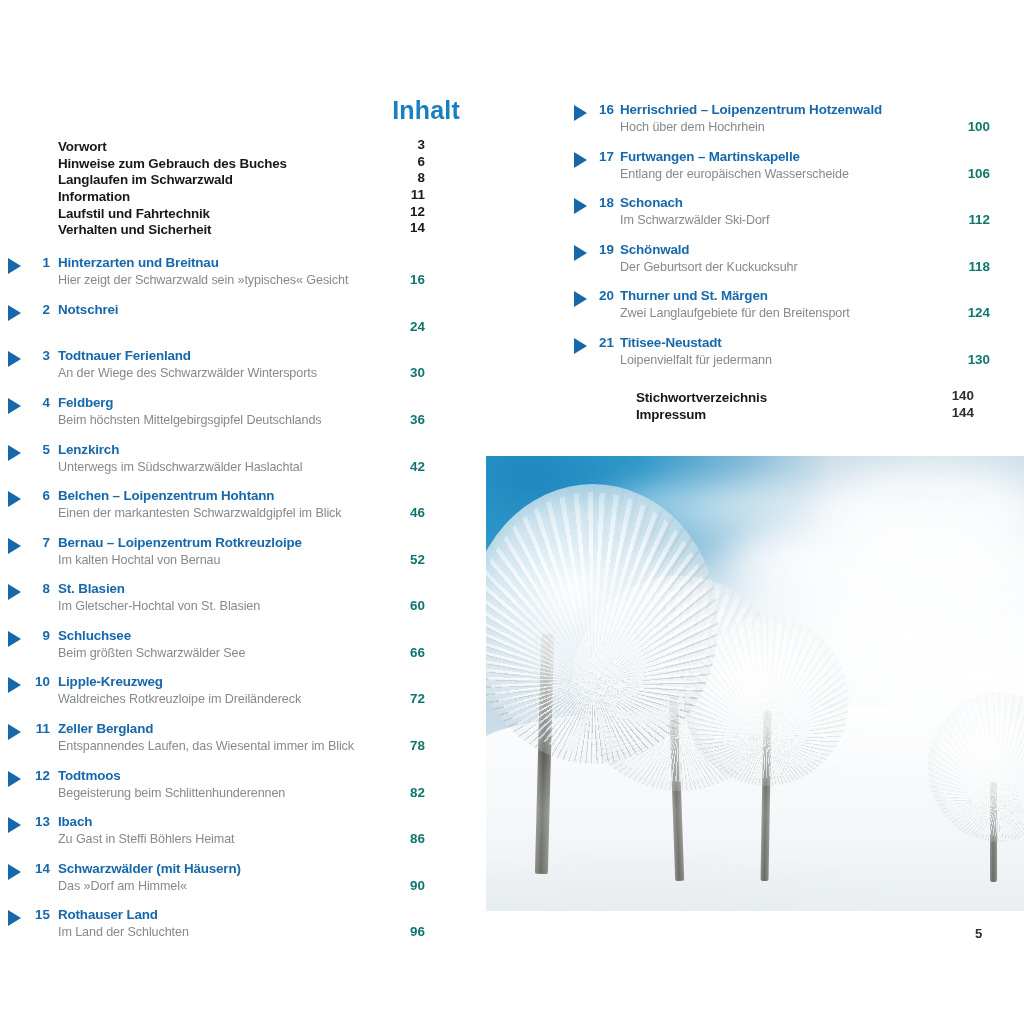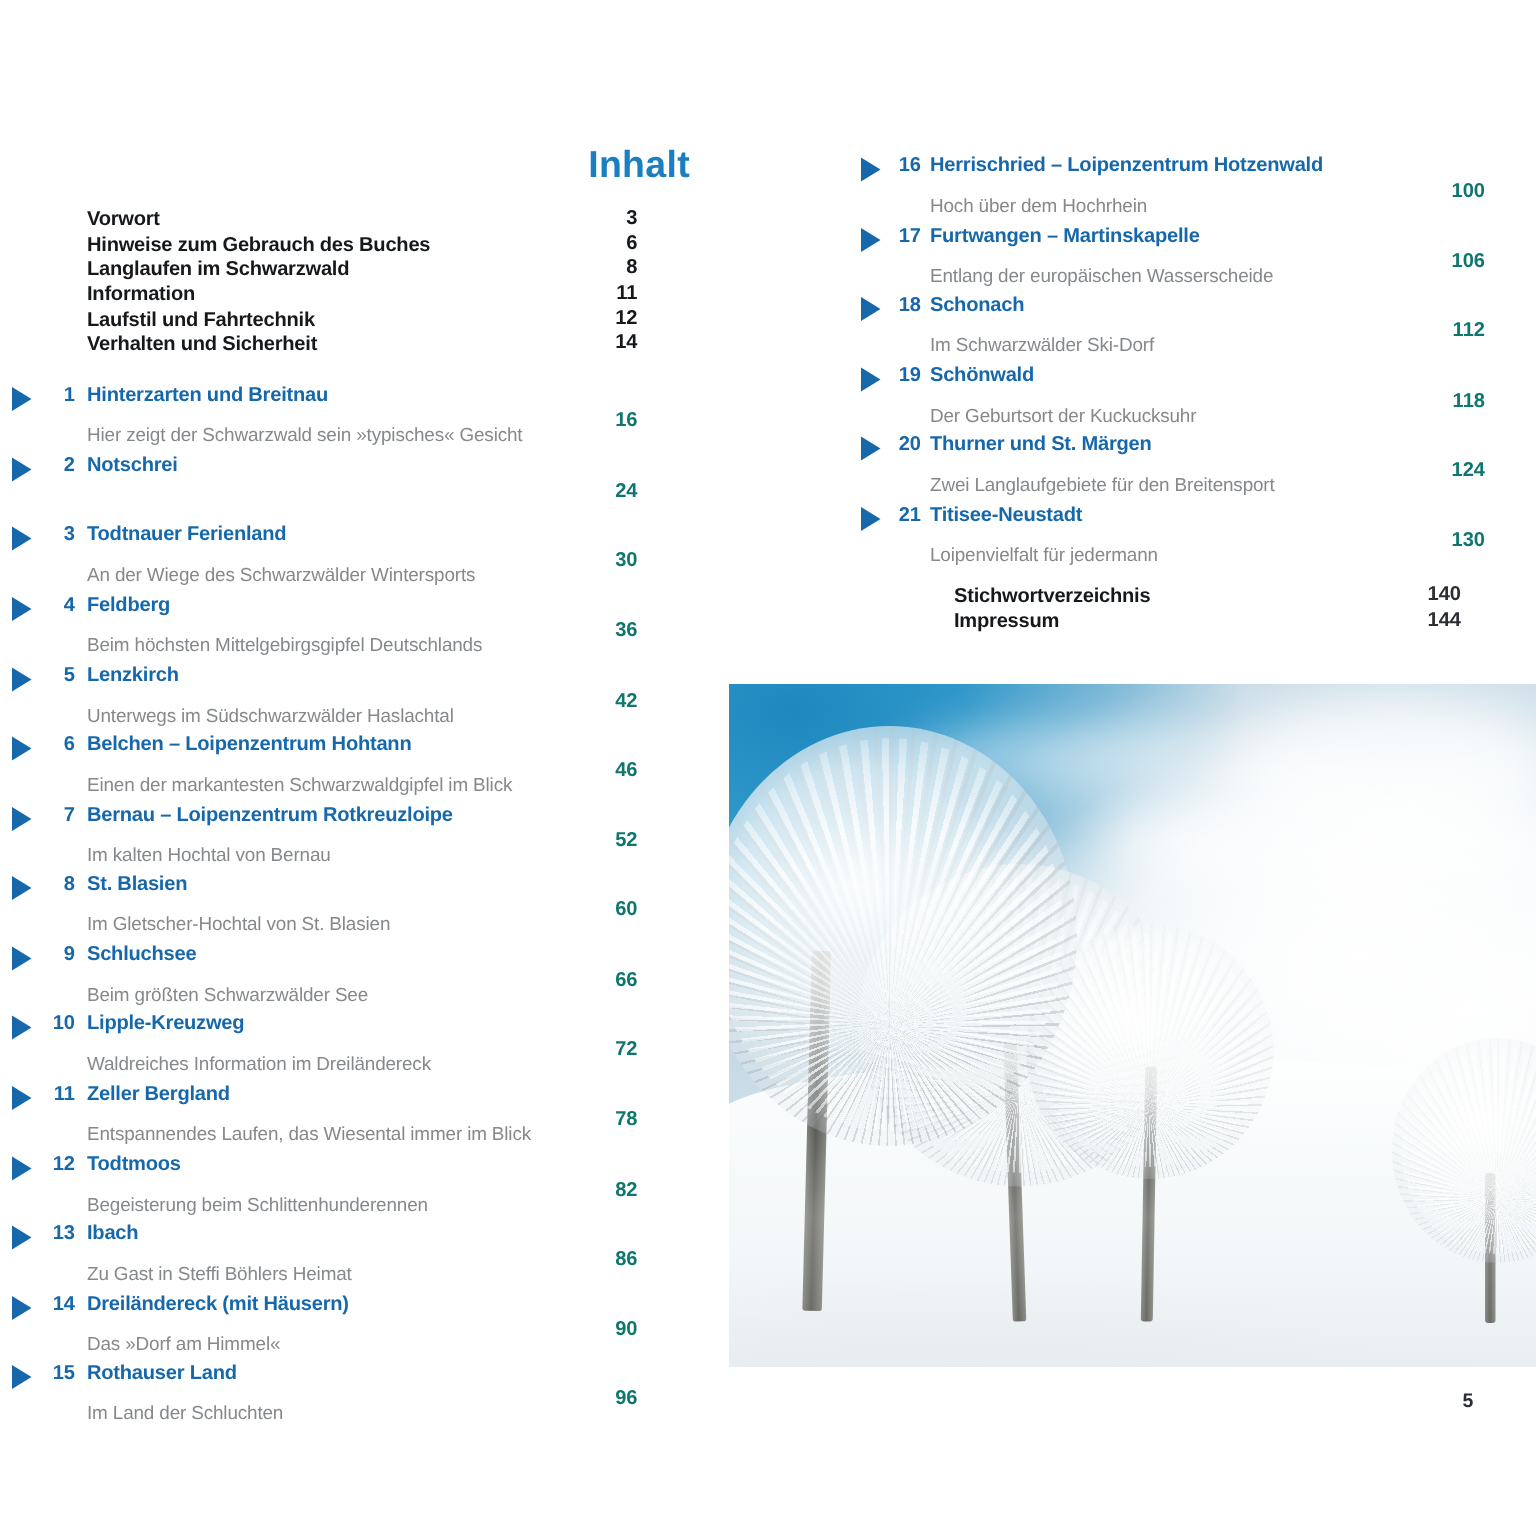--- a/index.html
+++ b/index.html
@@ -110,21 +110,21 @@
     line-height: 16px;
   }
   .chap .sub {
     display: block;
     font-size: 12.6px;
     font-weight: normal;
     color: #86898c;
     letter-spacing: -0.1px;
     white-space: nowrap;
     line-height: 17px;
-    margin-top: 11px;
+    margin-top: 1px;
   }
   .chap .pg {
     position: absolute;
     right: 35px;
     top: 17px;
     font-size: 13.4px;
     font-weight: bold;
     color: #0f766e;
   }
 
@@ -450,21 +450,21 @@
           <span class="tri"></span>
           <span class="num">9</span>
           <span class="title">Schluchsee</span>
           <span class="sub">Beim größten Schwarzwälder See</span>
           <span class="pg">66</span>
         </li>
         <li class="chap">
           <span class="tri"></span>
           <span class="num">10</span>
           <span class="title">Lipple-Kreuzweg</span>
-          <span class="sub">Waldreiches Information im Dreiländereck</span>
+          <span class="sub">Waldreiches Rotkreuzloipe im Dreiländereck</span>
           <span class="pg">72</span>
         </li>
         <li class="chap">
           <span class="tri"></span>
           <span class="num">11</span>
           <span class="title">Zeller Bergland</span>
           <span class="sub">Entspannendes Laufen, das Wiesental immer im Blick</span>
           <span class="pg">78</span>
         </li>
         <li class="chap">
@@ -477,21 +477,21 @@
         <li class="chap">
           <span class="tri"></span>
           <span class="num">13</span>
           <span class="title">Ibach</span>
           <span class="sub">Zu Gast in Steffi Böhlers Heimat</span>
           <span class="pg">86</span>
         </li>
         <li class="chap">
           <span class="tri"></span>
           <span class="num">14</span>
-          <span class="title">Dreiländereck (mit Häusern)</span>
+          <span class="title">Schwarzwälder (mit Häusern)</span>
           <span class="sub">Das »Dorf am Himmel«</span>
           <span class="pg">90</span>
         </li>
         <li class="chap">
           <span class="tri"></span>
           <span class="num">15</span>
           <span class="title">Rothauser Land</span>
           <span class="sub">Im Land der Schluchten</span>
           <span class="pg">96</span>
         </li>

